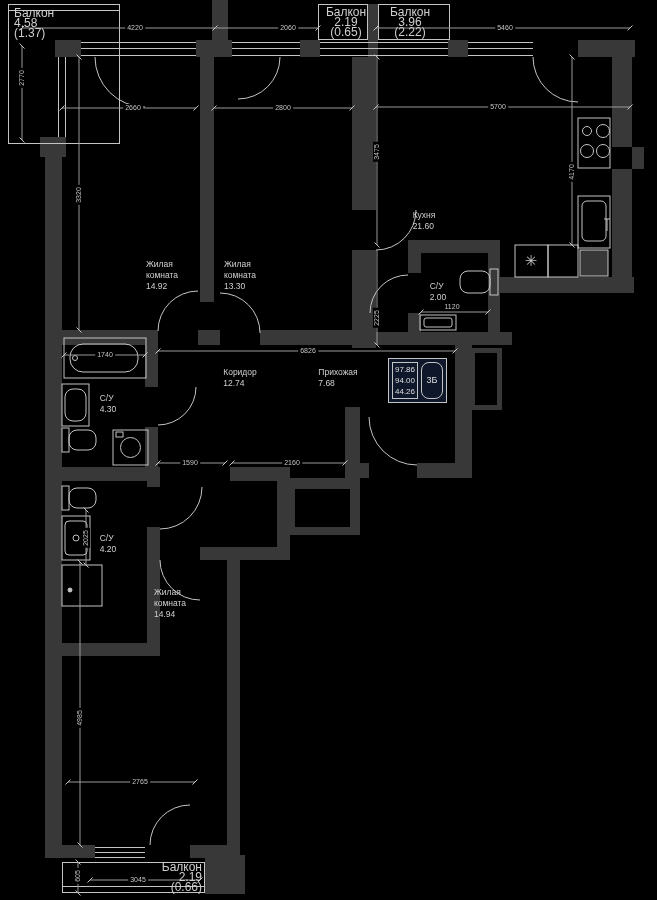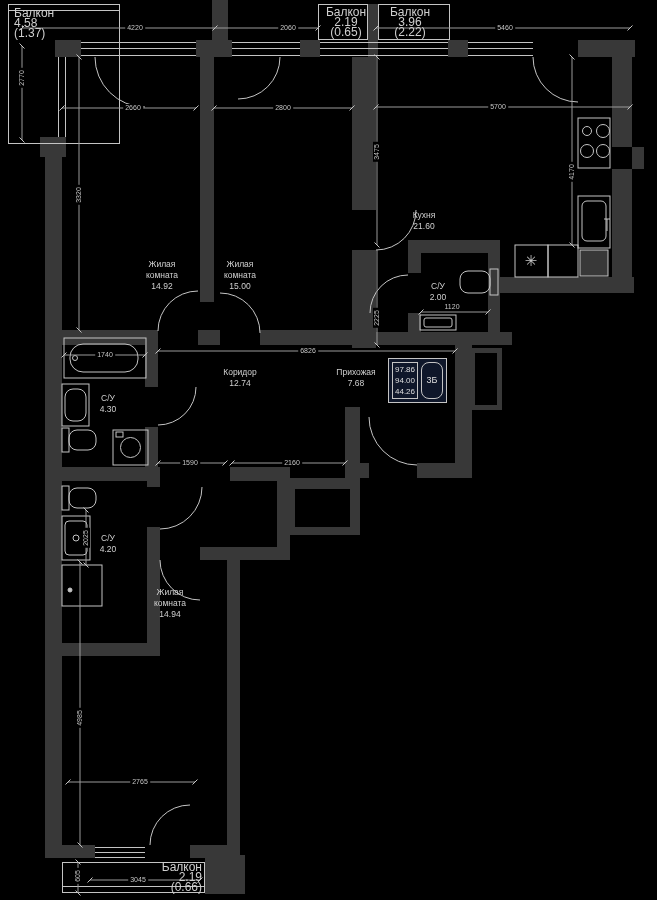--- a/index.html
+++ b/index.html
@@ -2,21 +2,21 @@
 <html><head>
 <meta charset="utf-8">
 <style>
   html,body{margin:0;padding:0;background:#000;}
   #plan{position:relative;width:657px;height:900px;background:#000;overflow:hidden;
         font-family:"Liberation Sans", sans-serif;color:#c4c4c4;}
   #plan svg{position:absolute;left:0;top:0;}
   .dim{position:absolute;transform:translate(-50%,-50%);font-size:7px;line-height:8px;
        background:#000;padding:0 2px;white-space:nowrap;color:#c4c4c4;z-index:5;}
   .dim.rot{transform:translate(-50%,-50%) rotate(-90deg);}
-  .lbl{position:absolute;transform:translate(-50%,-50%);text-align:center;font-size:8.5px;
+  .lbl{position:absolute;transform:translate(-50%,-50%);font-size:8.5px;
        line-height:11px;white-space:nowrap;color:#cfcfcf;z-index:6;}
   .lbl .area{font-size:8.5px;}
   .balc{position:absolute;font-size:12px;line-height:10px;color:#cfcfcf;z-index:6;
         background:transparent;white-space:nowrap;}
   .balc.center{transform:translate(-50%,0);text-align:center;}
   .balc.right{transform:translate(-100%,-50%);text-align:right;}
   .info-box{position:absolute;display:flex;gap:3px;background:#0f172a;border:1px solid #c4c4c4;
             padding:3px;z-index:7;}
   .info-cell{border:1px solid #c4c4c4;font-size:8px;line-height:11px;padding:1px 2px;
              text-align:center;color:#dedede;}
@@ -185,35 +185,35 @@
 </svg>
 
 <div class="lbl" style="left:162px;top:275px">
   <div>Жилая</div>
   <div>комната</div>
   <div class="area">14.92</div>
 </div>
 <div class="lbl" style="left:240px;top:275px">
   <div>Жилая</div>
   <div>комната</div>
-  <div class="area">15.00</div>
+  <div class="area">13.30</div>
 </div>
 <div class="lbl" style="left:424px;top:221px">
   <div>Кухня</div>
   <div class="area">21.60</div>
 </div>
 <div class="lbl" style="left:438px;top:292px">
   <div>С/У</div>
   <div class="area">2.00</div>
 </div>
 <div class="lbl" style="left:240px;top:378px">
   <div>Коридор</div>
   <div class="area">12.74</div>
 </div>
-<div class="lbl" style="left:356px;top:378px">
+<div class="lbl" style="left:338px;top:378px">
   <div>Прихожая</div>
   <div class="area">7.68</div>
 </div>
 <div class="lbl" style="left:108px;top:404px">
   <div>С/У</div>
   <div class="area">4.30</div>
 </div>
 <div class="lbl" style="left:108px;top:544px">
   <div>С/У</div>
   <div class="area">4.20</div>

